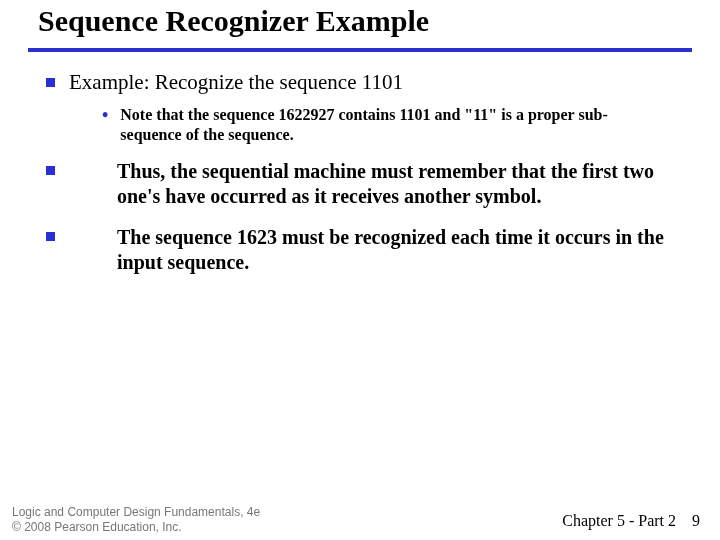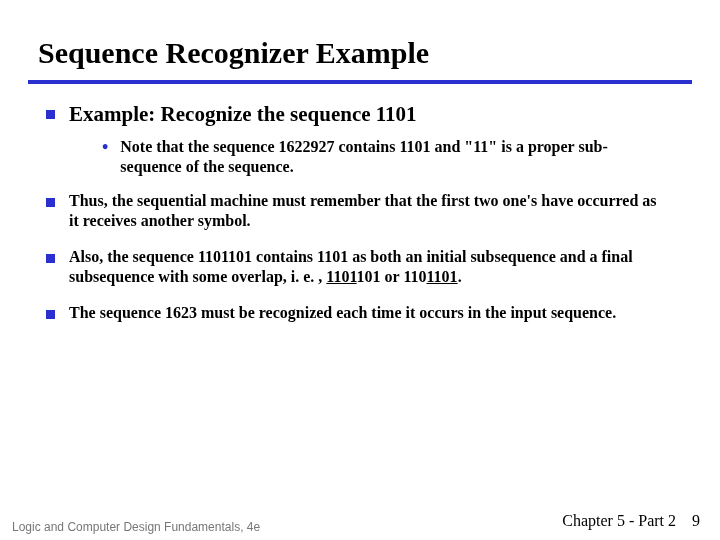--- a/index.html
+++ b/index.html
@@ -8,41 +8,41 @@
     height: 540px;
     background: #fff;
     font-family: "Times New Roman", Times, serif;
     color: #000;
     position: relative;
     overflow: hidden;
   }
   .slide {
     width: 100%;
     height: 100%;
-    padding: 36px 28px 0 28px;
+    padding: 4px 28px 0 28px;
     position: relative;
   }
   .title {
     font-size: 30px;
     font-weight: bold;
     margin-left: 10px;
     margin-bottom: 10px;
   }
   .rule {
     height: 4px;
     background: #2a2fd0;
     width: 100%;
     margin-bottom: 18px;
   }
   .top-bullet {
     display: flex;
     align-items: flex-start;
     margin: 0 0 10px 18px;
     font-size: 21px;
-    font-weight: bold;
+    font-weight: normal;
   }
   .square {
     width: 9px;
     height: 9px;
     background: #2a2fd0;
     flex: 0 0 9px;
     margin-top: 8px;
     margin-right: 14px;
   }
   .sub-bullet {
@@ -58,23 +58,24 @@
     color: #2a2fd0;
     font-size: 18px;
     line-height: 1;
     margin-top: 1px;
     margin-right: 12px;
   }
   .body-bullet {
     display: flex;
     align-items: flex-start;
     margin: 0 24px 16px 18px;
-    font-size: 16px;
+    font-size: 20px;
     font-weight: bold;
     line-height: 1.25;
+    gap: 48px;
   }
   .body-bullet .square {
     margin-top: 7px;
   }
   .u { text-decoration: underline; }
   .footer-left {
     position: absolute;
     left: 12px;
     bottom: 6px;
     font-family: Arial, sans-serif;
@@ -106,35 +107,30 @@
   <div class="sub-bullet">
     <span class="dot">•</span>
     <span>Note that the sequence 1622927 contains 1101 and "11" is a proper sub-sequence of the sequence.</span>
   </div>
 
   <div class="body-bullet">
     <span class="square"></span>
     <span>Thus, the sequential machine must remember that the first two one's have occurred as it receives another symbol.</span>
   </div>
 
-  <div class="body-bullet">
-    <span class="square"></span>
-    <span>
-      <span>Also, the sequence 1101101 contains 1101 as both an initial subsequence and a final subsequence with some overlap, i. e. , </span><span class="u">1101</span><span>101 or 110</span><span class="u">1101</span><span>.</span>
-    </span>
-  </div>
 
 
   <div class="body-bullet">
     <span class="square"></span>
     <span>The sequence 1623 must be recognized each time it occurs in the input sequence.</span>
   </div>
 
   <div class="footer-left">
     <div>Logic and Computer Design Fundamentals, 4e</div>
+    <div>© 2008 Pearson Education, Inc.</div>
   </div>
 
   <div class="footer-right">
     <span class="chap">Chapter 5 - Part 2</span>
     <span>9</span>
   </div>
 
 </div>
 
 </body></html>

